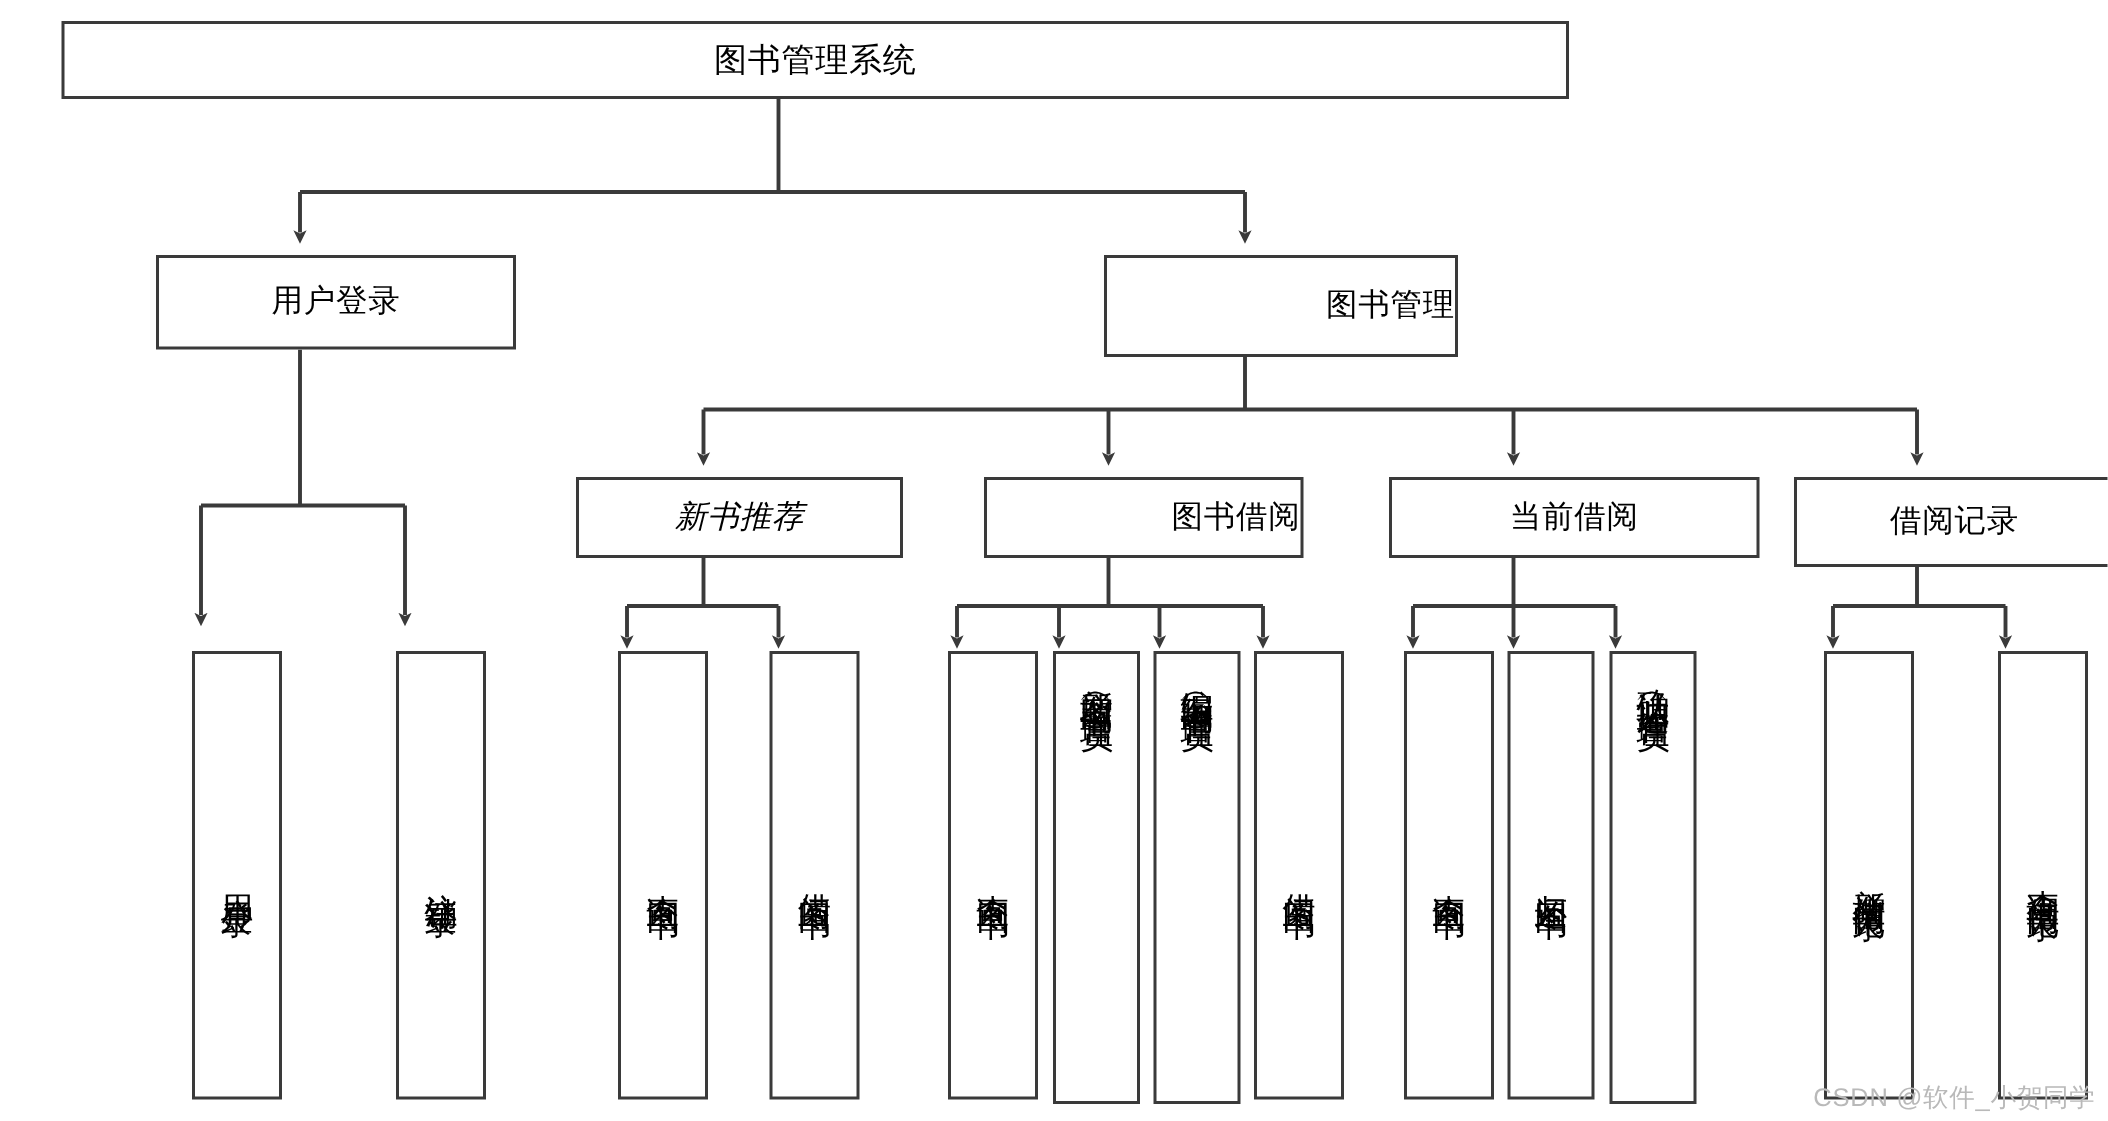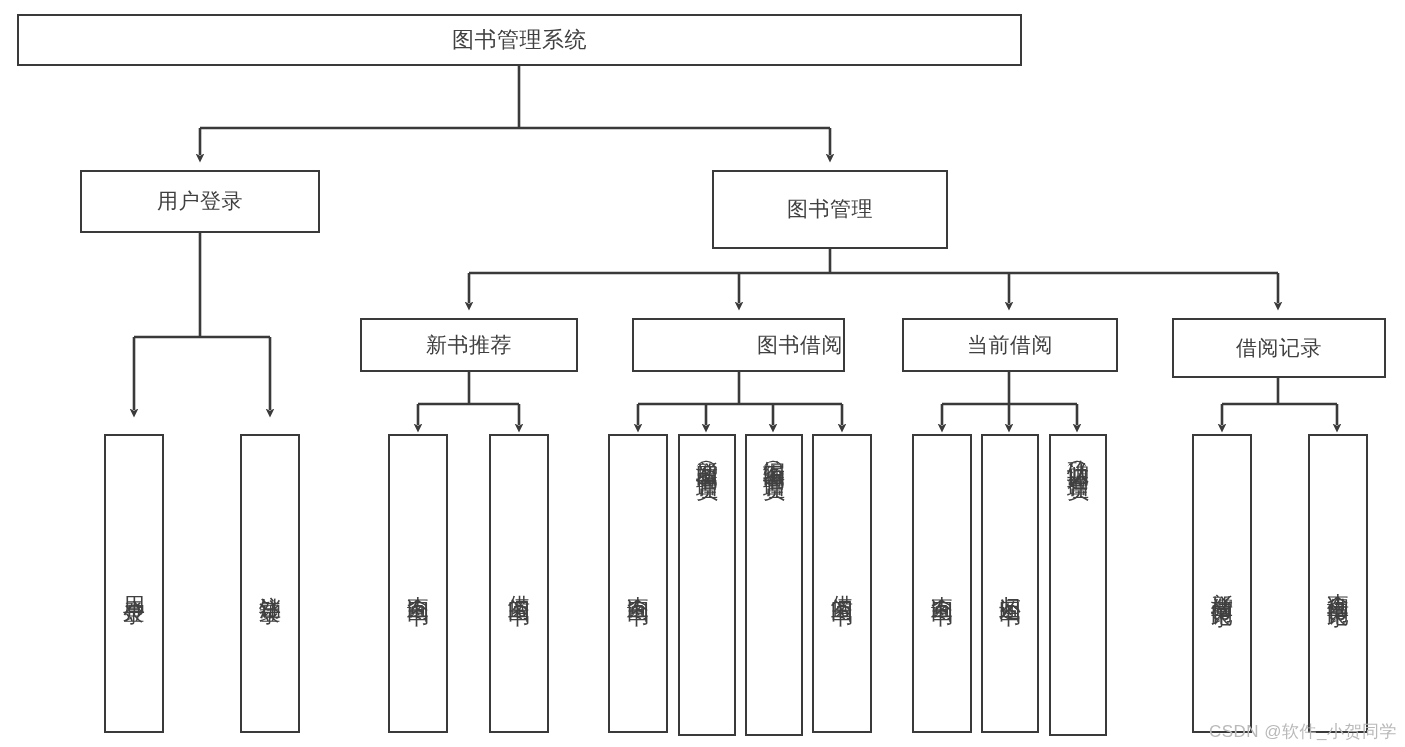--- a/index.html
+++ b/index.html
@@ -27,21 +27,22 @@
     height: 747px;
   }
   .node {
     position: absolute;
     box-sizing: border-box;
     background: #ffffff;
     border: 2px solid #3a3a3a;
     display: flex;
     align-items: center;
     justify-content: center;
-    color: #404040;
+    color: #000000;
+    margin-left: 24px;
   }
   .node .label {
     display: block;
     text-align: center;
     line-height: 1.18;
     letter-spacing: 0.5px;
   }
   .node.horizontal .label {
     writing-mode: horizontal-tb;
     font-size: 21px;
@@ -130,31 +131,31 @@
     </g>
   </svg>
 
   <div class="node horizontal root" style="left:17px; top:14px; width:1005px; height:52px;">
     <span class="label">图书管理系统</span>
   </div>
 
   <div class="node horizontal" style="left:80px; top:170px; width:240px; height:63px;">
     <span class="label">用户登录</span>
   </div>
-  <div class="node horizontal" style="left:712px; top:170px; width:236px; height:79px;">
+  <div class="node horizontal" style="left:712px; top:170px; width:236px; height:68px;justify-content:flex-end;">
     <span class="label">图书管理</span>
   </div>
 
-  <div class="node horizontal" style="left:360px; top:318px; width:218px; height:54px;">
+  <div class="node horizontal" style="left:360px; top:318px; width:218px; height:54px;font-style:italic;">
     <span class="label">新书推荐</span>
   </div>
   <div class="node horizontal" style="left:632px; top:318px; width:213px; height:54px;justify-content:flex-end;">
     <span class="label">图书借阅</span>
   </div>
-  <div class="node horizontal" style="left:902px; top:318px; width:216px; height:54px;">
+  <div class="node horizontal" style="left:902px; top:318px; width:247px; height:54px;">
     <span class="label">当前借阅</span>
   </div>
   <div class="node horizontal" style="left:1172px; top:318px; width:214px; height:60px;">
     <span class="label">借阅记录</span>
   </div>
 
   <div class="node vertical centered" style="left:104px; top:434px; width:60px; height:299px;">
     <span class="label">用户登录</span>
   </div>
   <div class="node vertical centered" style="left:240px; top:434px; width:60px; height:299px;">

